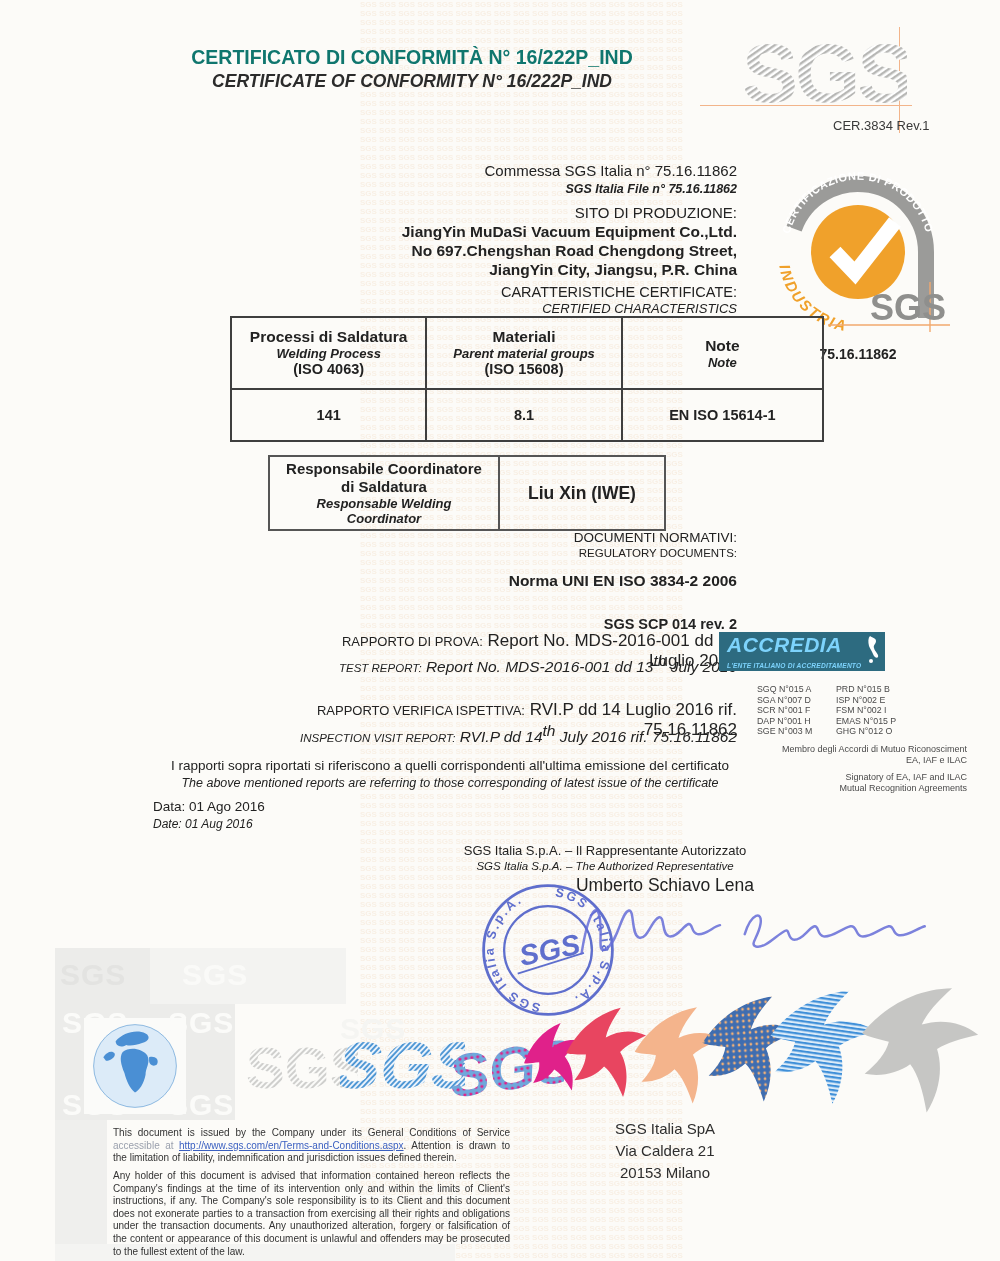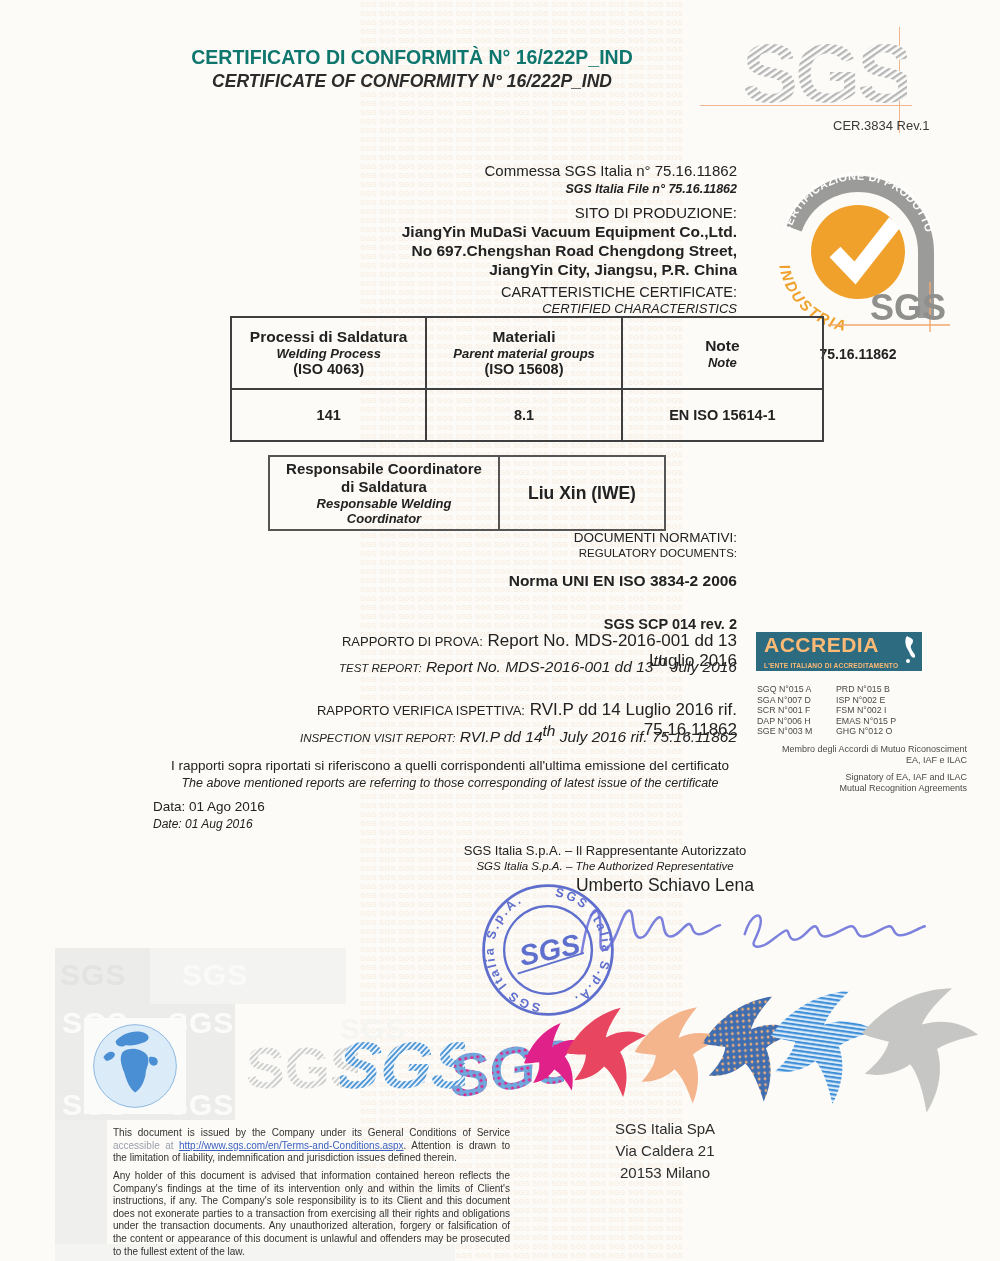--- a/index.html
+++ b/index.html
@@ -36,21 +36,21 @@
   .cell-std{font-weight:bold;font-size:14.5px;line-height:17px;}
   .t2{left:268px;top:455px;width:398px;}
   .t2 td{border:2px solid #555;vertical-align:middle;padding:3px 8px;}
   .t2 .c-l{width:212px;text-align:center;border-radius:13px;}
   .t2 .c-r{text-align:center;font-weight:bold;font-size:17.5px;border-radius:7px;}
   
   .lab{font-size:13px;} .val{font-size:17px;}
   .lab-en{font-size:11.5px;font-style:italic;} .val-en{font-size:15.5px;font-style:italic;}
   sup{font-size:0.6em;}
   
-  .acc-box{left:756px;top:632px;width:166px;height:39px;background:#2d6b80;color:#fdba74;z-index:2;}
+  .acc-box{left:719px;top:632px;width:166px;height:39px;background:#2d6b80;color:#7dd3fc;z-index:2;font-style:italic;}
   .acc-name{position:absolute;left:8px;top:1px;font-size:21px;font-weight:bold;letter-spacing:.5px;}
   .acc-tag{position:absolute;left:8px;bottom:2px;font-size:6.6px;font-weight:bold;letter-spacing:.2px;}
   .acc-italy{position:absolute;right:3px;top:3px;}
   .codes{font-size:8.8px;line-height:10.6px;color:#4a4a4a;z-index:2;white-space:nowrap;}
   .membro{font-size:9px;line-height:10.5px;color:#4a4a4a;z-index:2;text-align:right;}
   
   .note-wrap{left:150px;top:758px;width:600px;text-align:center;z-index:2;}
   .note-it{font-size:13.5px;}
   .note-en{font-size:12.5px;font-style:italic;margin-top:3px;}
   .date-it{left:153px;top:799px;font-size:13.5px;z-index:2;}
@@ -220,21 +220,21 @@
     <div class="acc-tag">L'ENTE ITALIANO DI ACCREDITAMENTO</div>
     <svg class="acc-italy" width="18" height="30" viewBox="0 0 18 30">
       <path d="M6 1 C9 3 12 3 12 6 C12 9 9 10 10 13 C11 17 15 19 14 22 C13 24 10 22 9 19 C8 16 6 14 5 11 C4 7 4 3 6 1 Z" fill="#ffffff"></path>
       <circle cx="7" cy="26" r="2" fill="#ffffff"></circle>
     </svg>
   </div>
   <div class="abs codes" style="left:757px;top:684px;">
     <div>SGQ N°015 A</div>
     <div>SGA N°007 D</div>
     <div>SCR N°001 F</div>
-    <div>DAP N°006 H</div>
+    <div>DAP N°001 H</div>
     <div>SGE N°003 M</div>
   </div>
   <div class="abs codes" style="left:836px;top:684px;">
     <div>PRD N°015 B</div>
     <div>ISP N°002 E</div>
     <div>FSM N°002 I</div>
     <div>EMAS N°015 P</div>
     <div>GHG N°012 O</div>
   </div>
   <div class="abs membro" style="left:757px;top:744px;width:210px;">

